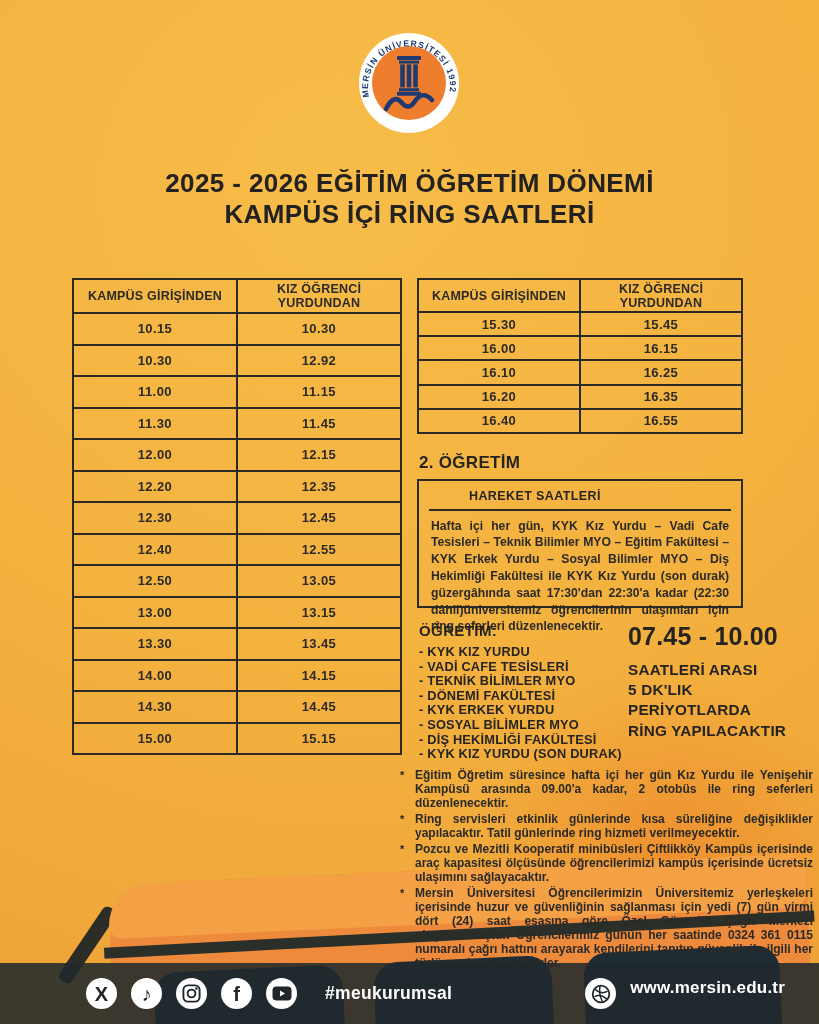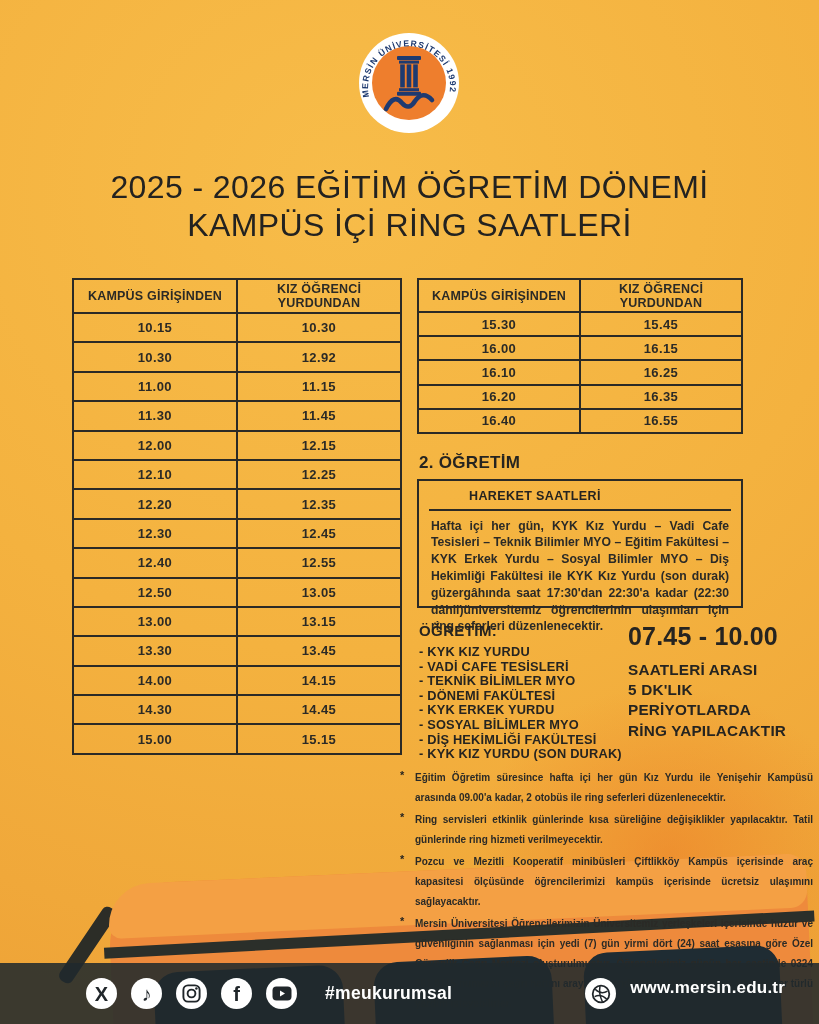--- a/index.html
+++ b/index.html
@@ -9,21 +9,21 @@
     background:radial-gradient(130% 95% at 42% 18%, #f7bc49 0%, #f4b23f 48%, #f0a83a 78%, #eda035 100%);
   }
   .poster::before{ 
     content:"";position:absolute;right:-130px;bottom:-70px;width:560px;height:480px;
     background:radial-gradient(closest-side, rgba(236,128,40,.6), rgba(236,128,40,0) 70%);z-index:0;
   }
   
   .logo{position:absolute;left:357px;top:31px;width:104px;height:104px;z-index:2;}
   
   .title{position:absolute;left:0;top:168px;width:100%;text-align:center;z-index:2;
-    font-weight:400;font-size:32px;line-height:1.2;letter-spacing:.4px;color:#232220;}
+    font-weight:700;font-size:26px;line-height:1.2;letter-spacing:.4px;color:#232220;}
   
   table.ring{border-collapse:collapse;table-layout:fixed;position:absolute;z-index:2;
     background:transparent;padding-left:41px;}
   table.ring th,table.ring td{border:2px solid #2b2a26;text-align:center;vertical-align:middle;
     font-weight:700;color:#2b2a26;padding:0;}
   table.ring th{font-size:12.5px;letter-spacing:.2px;}
   table.ring td{font-size:13px;letter-spacing:.4px;}
   .tbl-left{left:72px;top:278px;width:330px;height:477px;}
   .tbl-left th{height:32px;}
   .tbl-right{left:417px;top:278px;width:326px;height:156px;}
@@ -40,21 +40,21 @@
   .route-title{font-weight:700;font-size:15px;letter-spacing:.4px;margin-bottom:6px;}
   .route-item{font-weight:700;font-size:12.8px;line-height:14.6px;letter-spacing:.2px;white-space:nowrap;}
   
   .morning{position:absolute;left:628px;top:622px;width:186px;z-index:2;}
   .morning-time{font-weight:700;font-size:25px;letter-spacing:.2px;margin-bottom:9px;}
   .morning-line{font-weight:700;font-size:15.3px;line-height:1.32;letter-spacing:.2px;}
   
   .footnotes{position:absolute;left:400px;top:768px;width:413px;z-index:2;}
   .fn{display:flex;margin-bottom:2px;}
   .fn-marker{width:15px;flex:none;font-weight:700;font-size:11px;line-height:12px;padding-top:1px;}
-  .fn-text{font-size:10px;font-weight:600;line-height:20px;text-align:justify;color:#2b2a26;}
+  .fn-text{font-size:12px;font-weight:600;line-height:14px;text-align:justify;color:#2b2a26;}
   
   .bus{position:absolute;left:0;right:0;bottom:0;height:185px;z-index:1;}
   .bus-body{position:absolute;left:112px;right:8px;top:30px;height:230px;background:#ee8a3c;
     border-radius:64px 28px 0 0;transform:rotate(-2.6deg);}
   .bus-body::before{content:"";position:absolute;left:0;right:0;top:0;height:54px;background:#f4a044;
     border-radius:64px 28px 26px 18px;}
   .bus-stripe{position:absolute;left:-6px;right:-6px;top:60px;height:11px;background:#2b2f2a;transform:rotate(-.4deg);}
   .bus-window{position:absolute;top:90px;height:160px;background:#1f2c33;border-radius:24px;}
   .w1{left:6%;width:27%;}
   .w2{left:37.5%;width:25.5%;}
@@ -127,24 +127,20 @@
         </tr>
       <tr>
           <td>11.30</td>
           <td>11.45</td>
         </tr>
       <tr>
           <td>12.00</td>
           <td>12.15</td>
         </tr>
       <tr>
-          <td>12.10</td>
-          <td>12.25</td>
-        </tr>
-      <tr>
           <td>12.20</td>
           <td>12.35</td>
         </tr>
       <tr>
           <td>12.30</td>
           <td>12.45</td>
         </tr>
       <tr>
           <td>12.40</td>
           <td>12.55</td>

